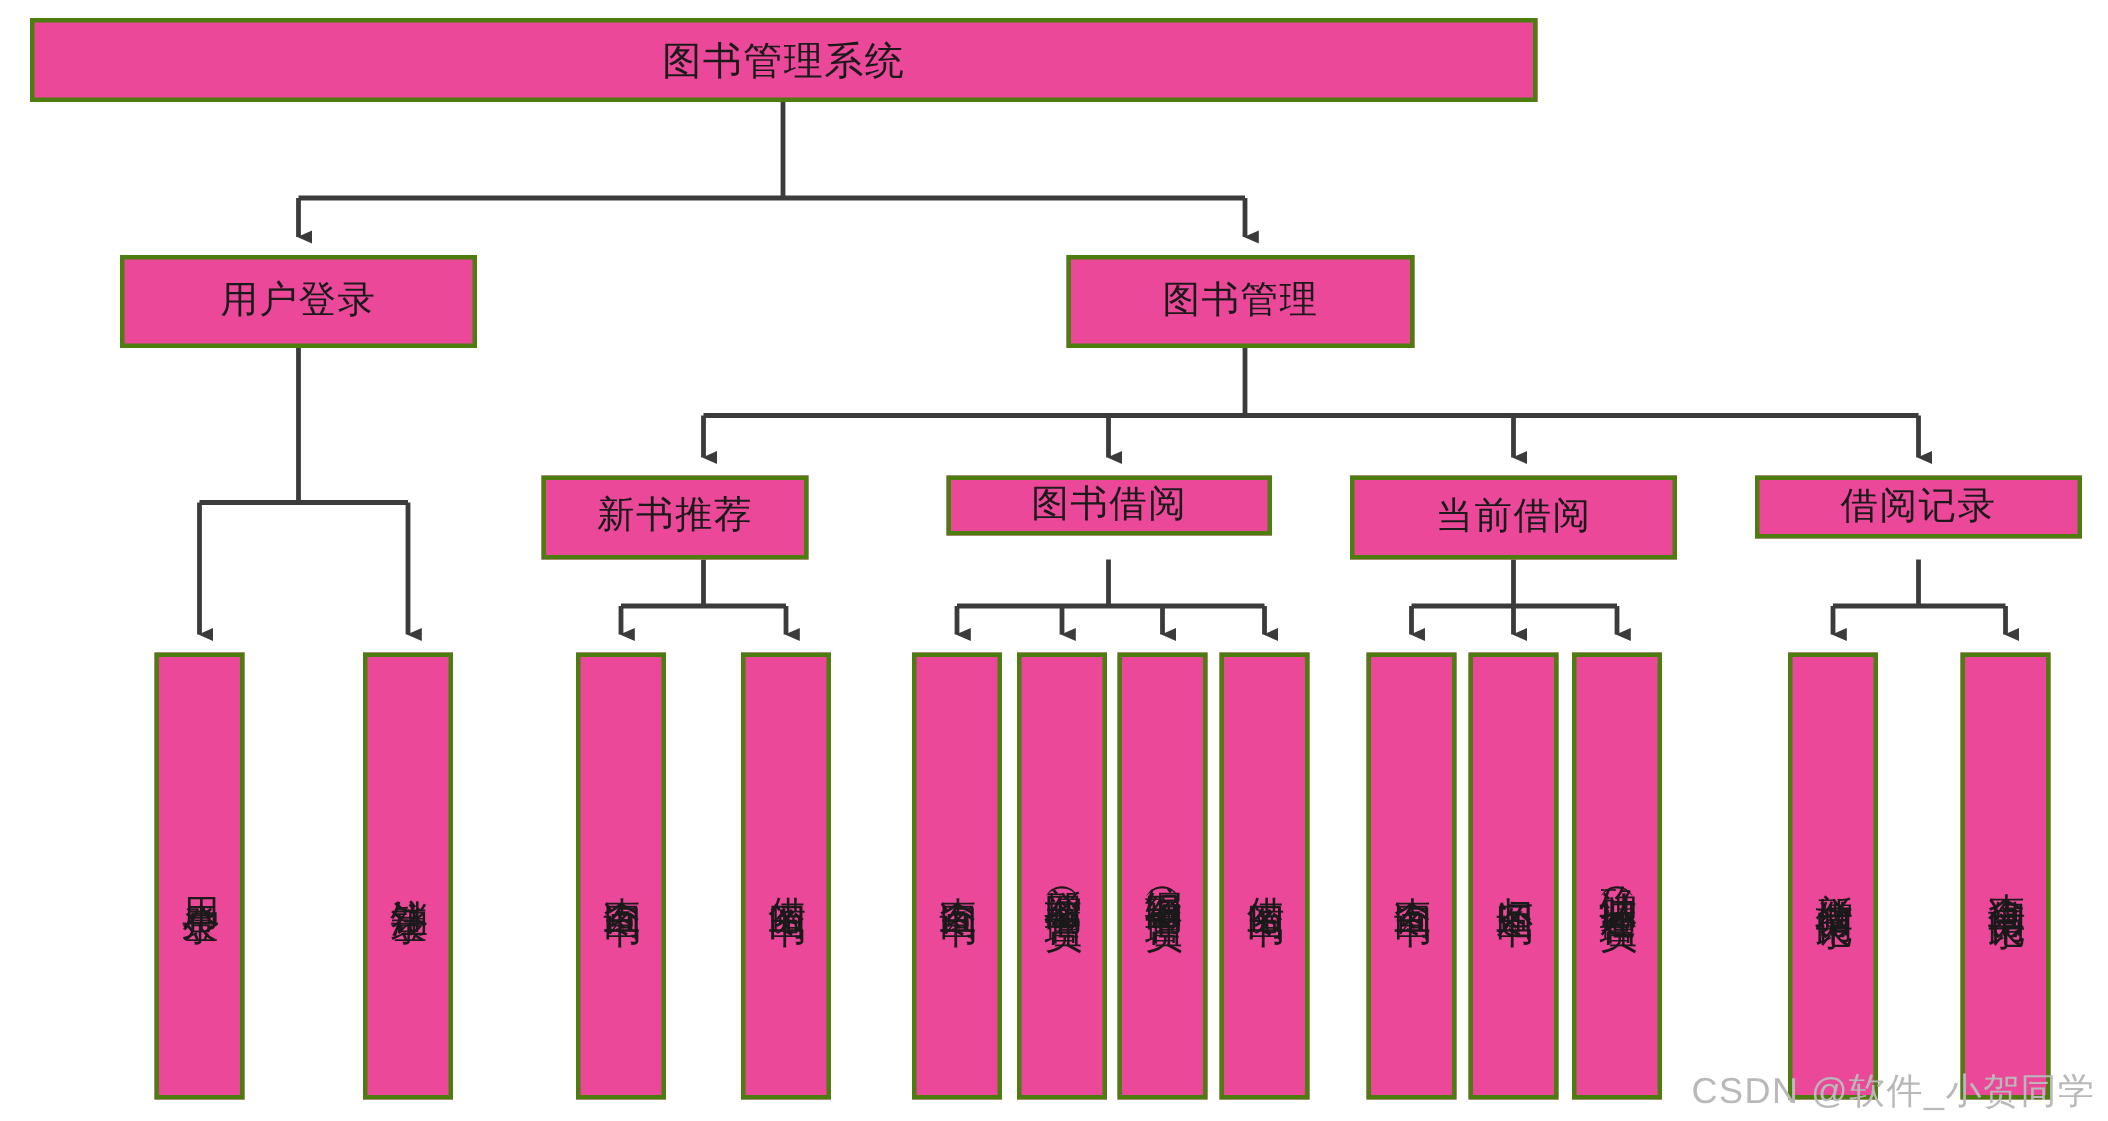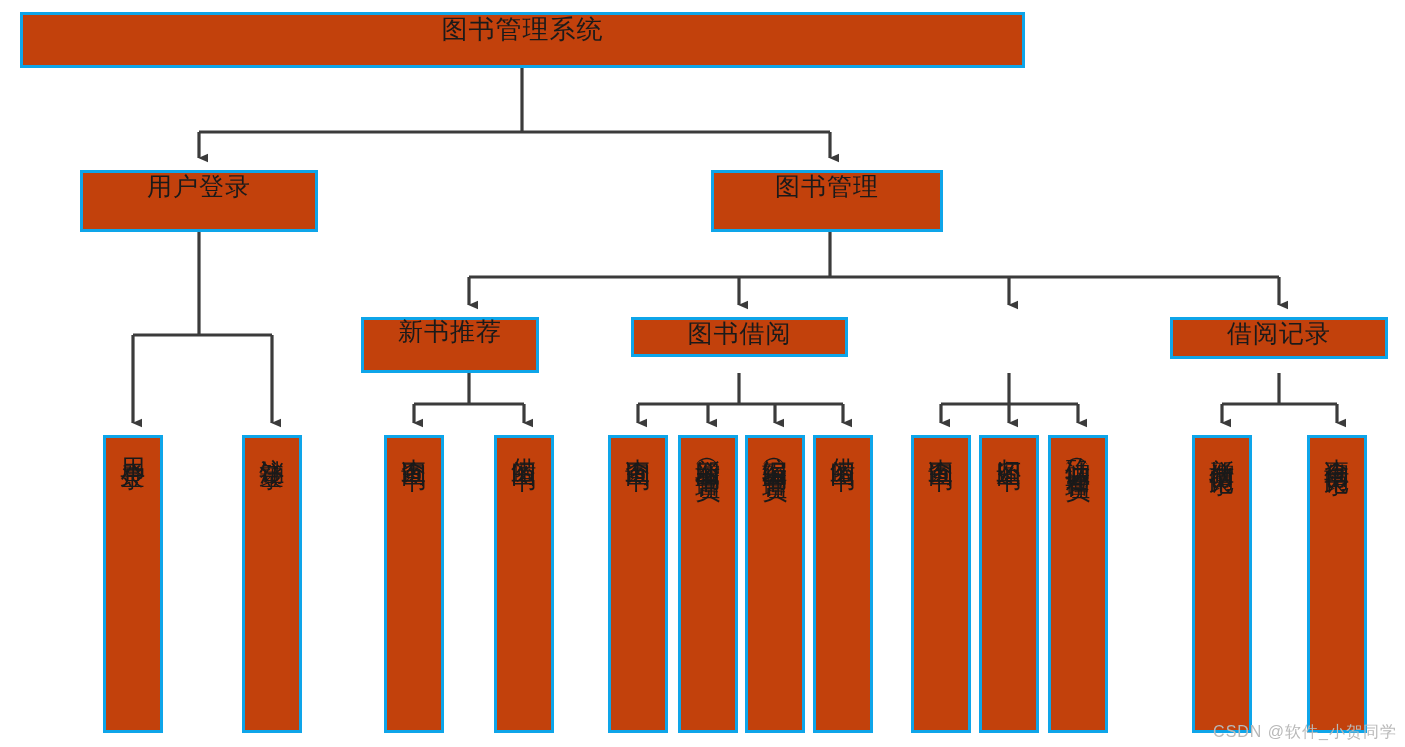--- a/index.html
+++ b/index.html
@@ -1,28 +1,28 @@
 <!DOCTYPE html>
 <html><head>
 <meta charset="utf-8">
 <style>
   html,body{margin:0;padding:0;background:#ffffff;}
   body{width:1405px;height:747px;font-family:"Liberation Sans","DejaVu Sans",sans-serif;overflow:hidden;}
   #stage{position:relative;width:1405px;height:747px;background:#fff;}
   svg.wires{position:absolute;left:0;top:0;width:1405px;height:747px;pointer-events:none;}
 
-  .node{position:absolute;box-sizing:border-box;background:#c2410c;border:3px solid #0ea5e9;
-        display:flex;align-items:flex-start;justify-content:center;color:#1a1a1a;z-index:2;}
+  .node{position:absolute;box-sizing:border-box;background:#ec4899;border:3px solid #4d7c0f;
+        display:flex;align-items:center;justify-content:center;color:#1a1a1a;z-index:2;}
   .node.h{font-size:25px;letter-spacing:1px;line-height:1.1;}
   .node.v{font-size:25px;line-height:1.22;}
   .node.v .vtext{writing-mode:vertical-rl;text-orientation:upright;white-space:pre;
         letter-spacing:3px;text-align:center;}
   .node.root{font-size:26px;}
 
-  .wm{position:absolute;right:8px;bottom:4px;font-size:16px;color:#b9b9b9;
+  .wm{position:absolute;right:8px;bottom:4px;font-size:24px;color:#b9b9b9;
       letter-spacing:1px;white-space:nowrap;z-index:5;}
 </style>
 </head>
 <body>
 
 <div id="stage">
 
   <svg class="wires" viewBox="0 0 1405 747">
     <defs>
       <marker id="ah" markerWidth="11" markerHeight="11" refX="5" refY="9.2" orient="auto" markerUnits="userSpaceOnUse">
@@ -83,20 +83,23 @@
   <div class="node h" style="left:711px;top:170px;width:232px;height:62px;">
     <span>图书管理</span>
   </div>
 
   <div class="node h" style="left:361px;top:317px;width:178px;height:56px;font-family:Liberation Mono, monospace;">
     <span>新书推荐</span>
   </div>
   <div class="node h" style="left:631px;top:317px;width:217px;height:40px;">
     <span>图书借阅</span>
   </div>
+  <div class="node h" style="left:900px;top:317px;width:218px;height:56px;">
+    <span>当前借阅</span>
+  </div>
   <div class="node h" style="left:1170px;top:317px;width:218px;height:42px;">
     <span>借阅记录</span>
   </div>
 
   <div class="node v" style="left:103px;top:435px;width:60px;height:298px;">
     <span class="vtext">用户登录</span>
   </div>
   <div class="node v" style="left:242px;top:435px;width:60px;height:298px;">
     <span class="vtext">注销登录</span>
   </div>

